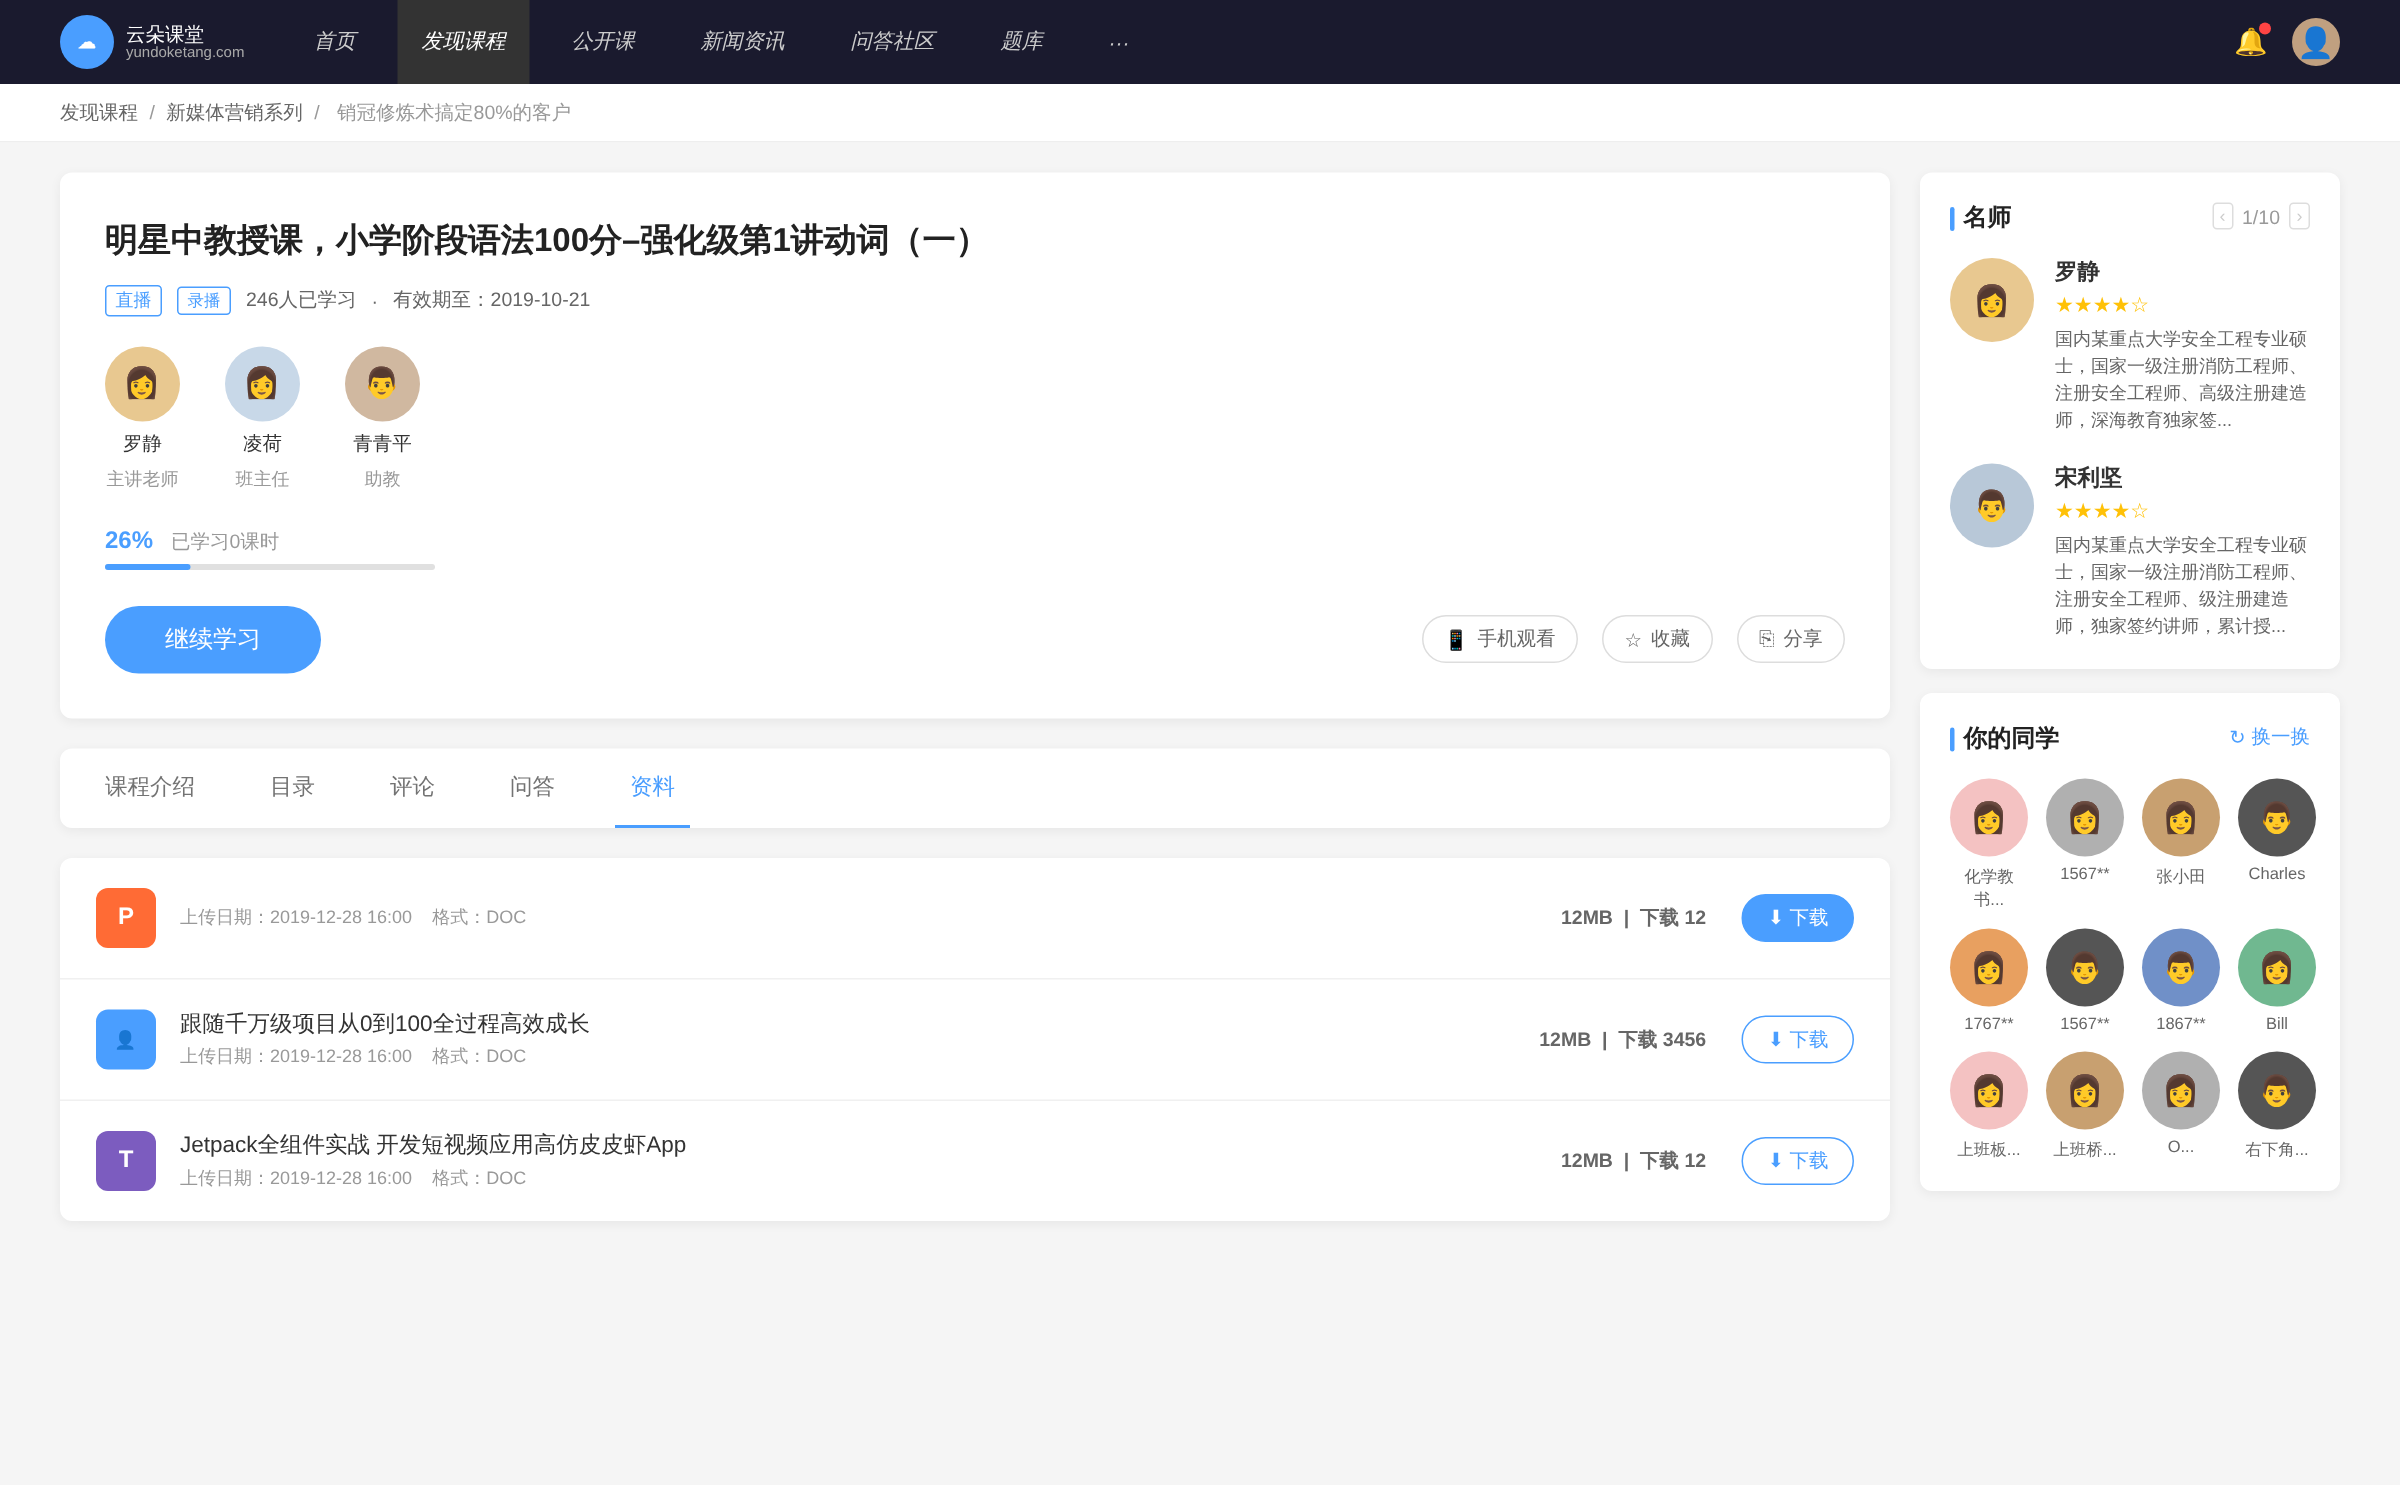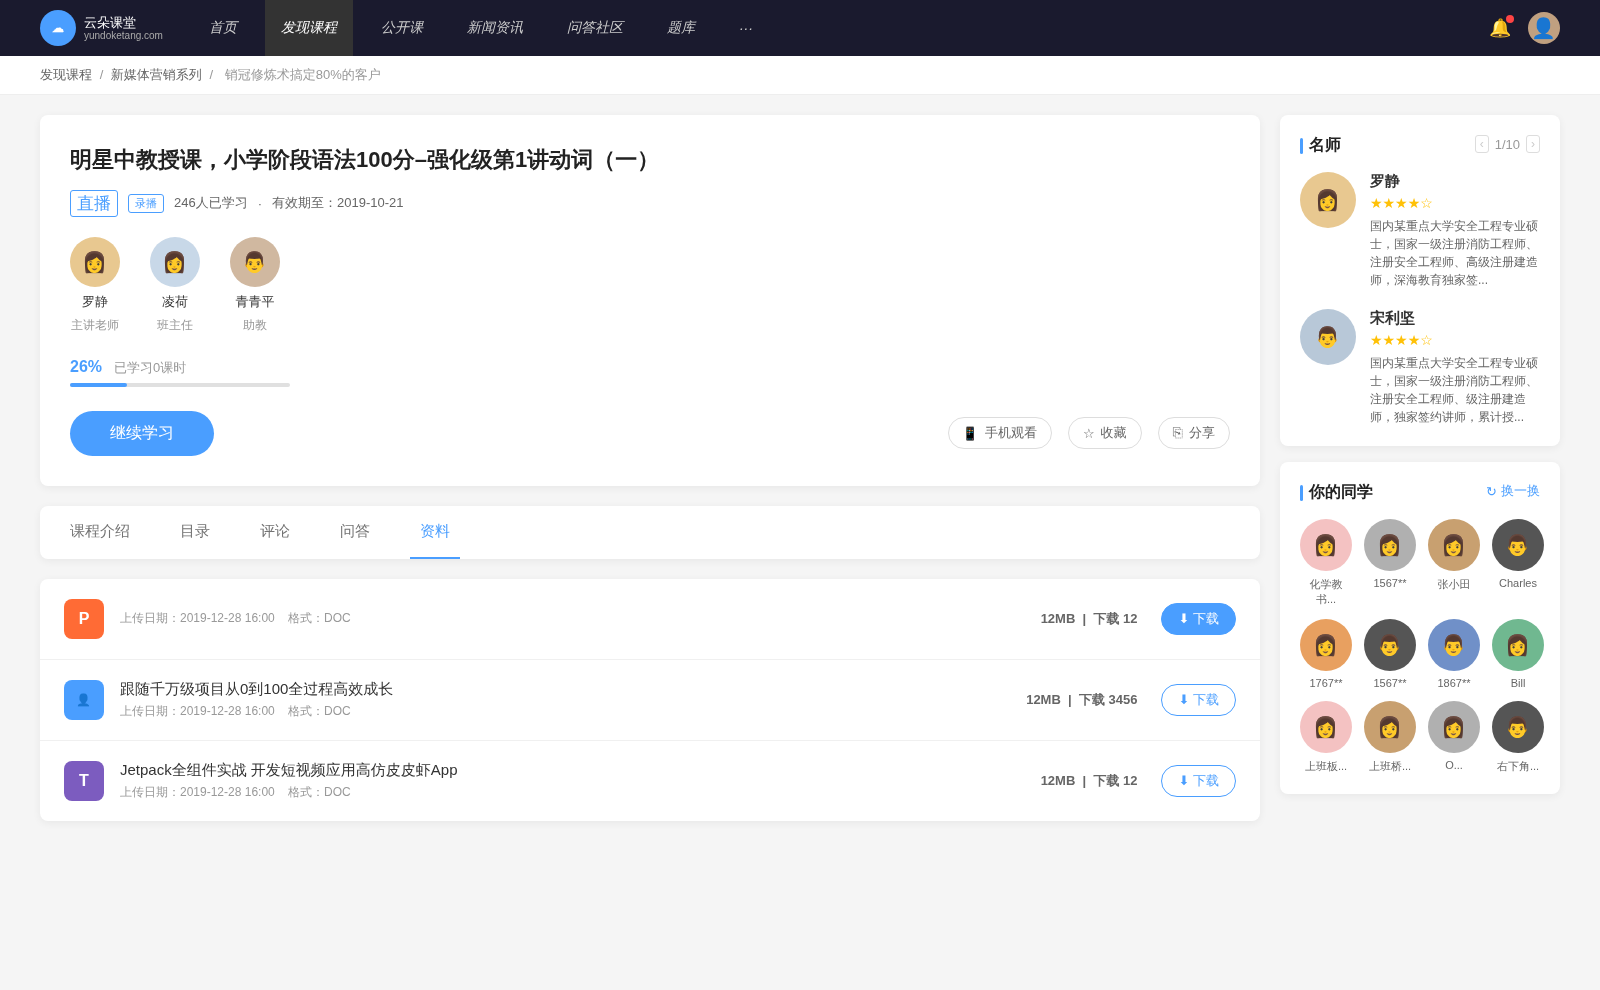--- a/index.html
+++ b/index.html
@@ -151,21 +151,21 @@
   <span>销冠修炼术搞定80%的客户</span>
 </div>
 
 <div class="main">
   <div class="content">
 
     <div class="course-card">
       <div class="course-title">明星中教授课，小学阶段语法100分–强化级第1讲动词（一）</div>
 
       <div class="course-meta">
-        <span class="badge live" style="border: 1px solid rgb(74, 158, 255); color: rgb(74, 158, 255); font-size: 17px; padding: 1px 6px; border-radius: 3px;">直播</span>
+        <span class="badge live" style="border: 1px solid rgb(74, 158, 255); color: rgb(74, 158, 255); font-size: 12px; padding: 1px 6px; border-radius: 3px;">直播</span>
         <span class="badge record" style="border: 1px solid rgb(74, 158, 255); color: rgb(74, 158, 255); font-size: 11px; padding: 1px 6px; border-radius: 3px;">录播</span>
         <span class="meta-text">246人已学习</span>
         <span class="meta-text">·</span>
         <span class="meta-text">有效期至：2019-10-21</span>
       </div>
 
       <div class="teachers">
         <div class="teacher">
           <div class="teacher-avatar" style="background:#e8c890;">
             <div class="face">👩</div>

